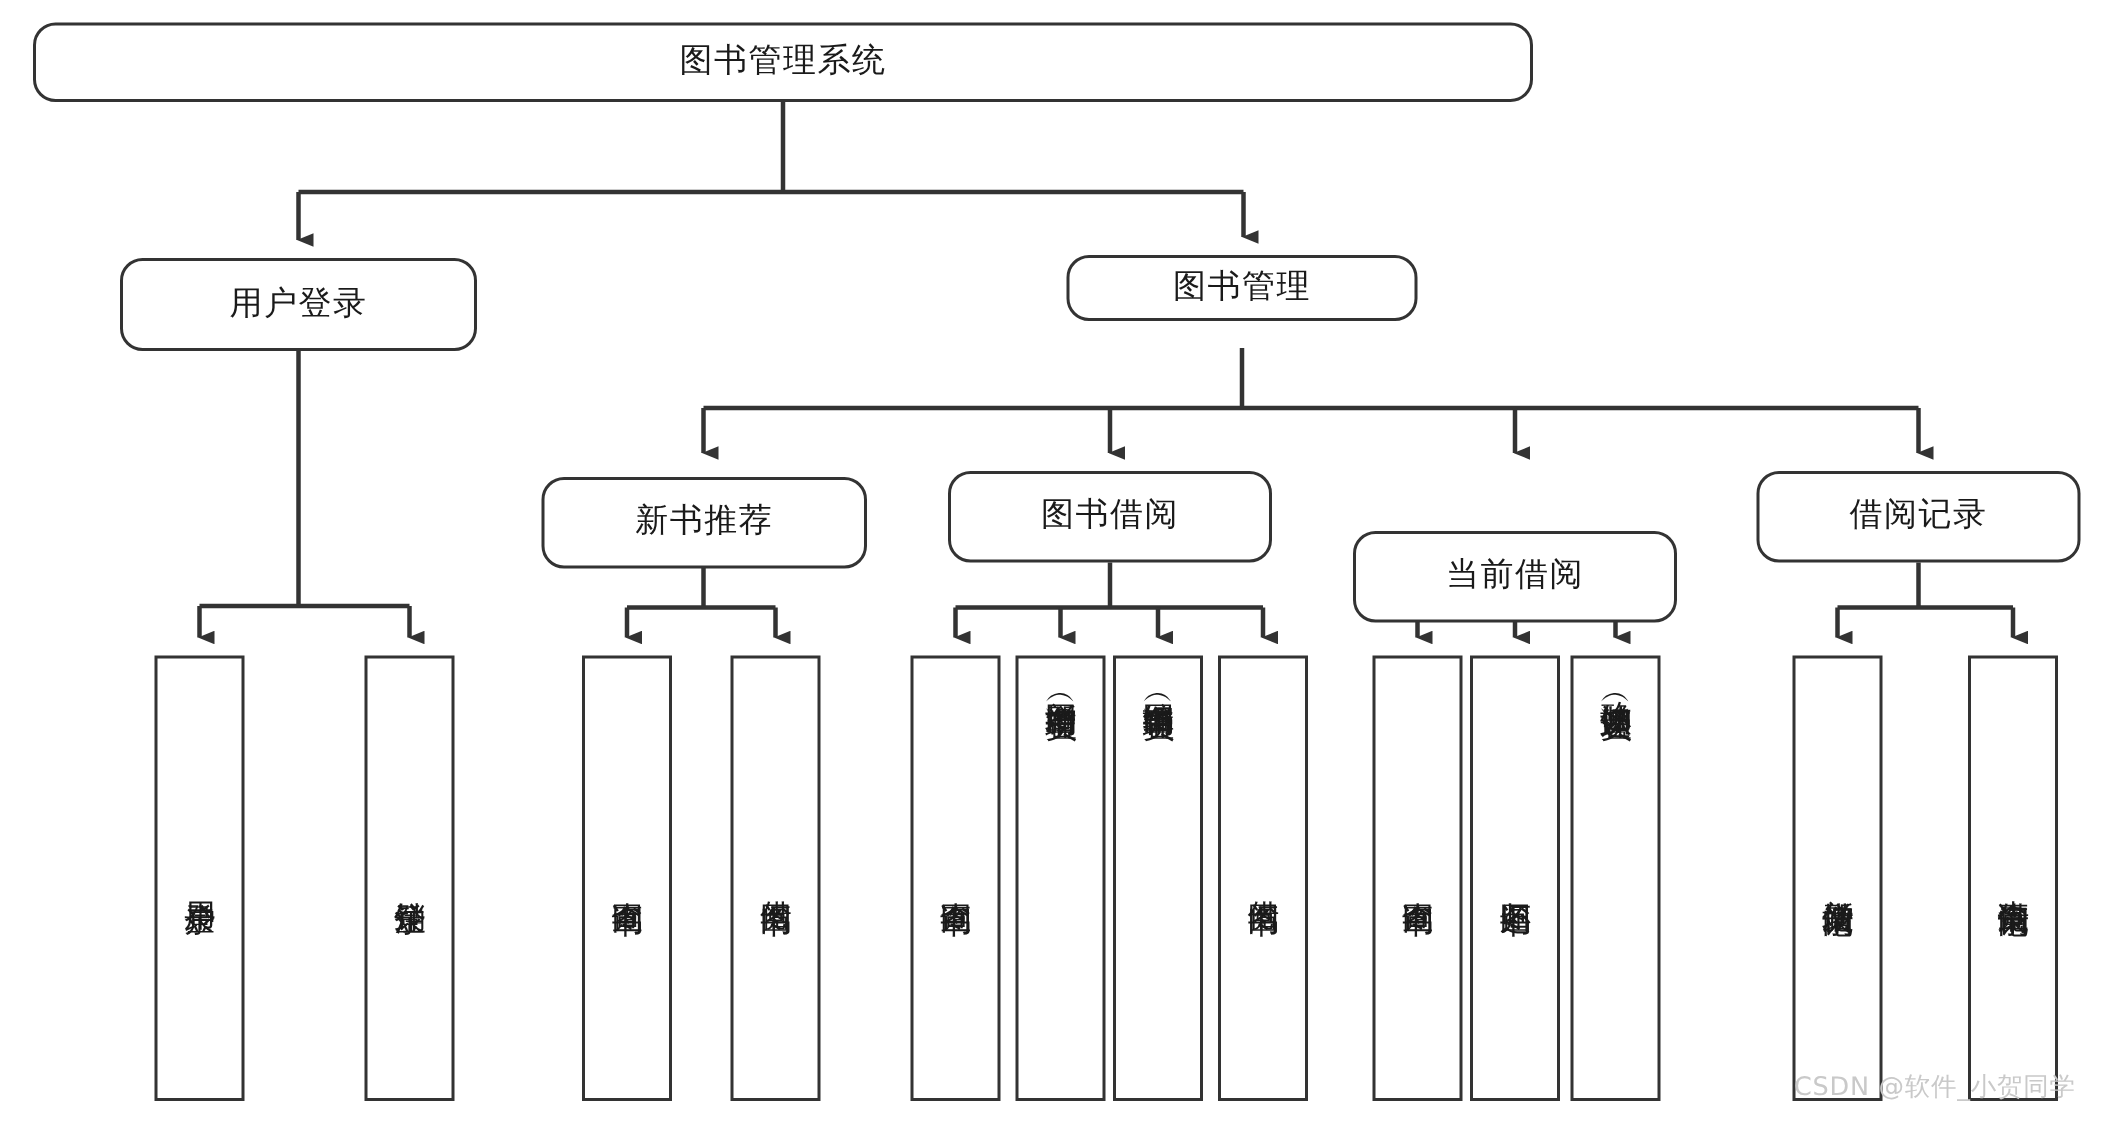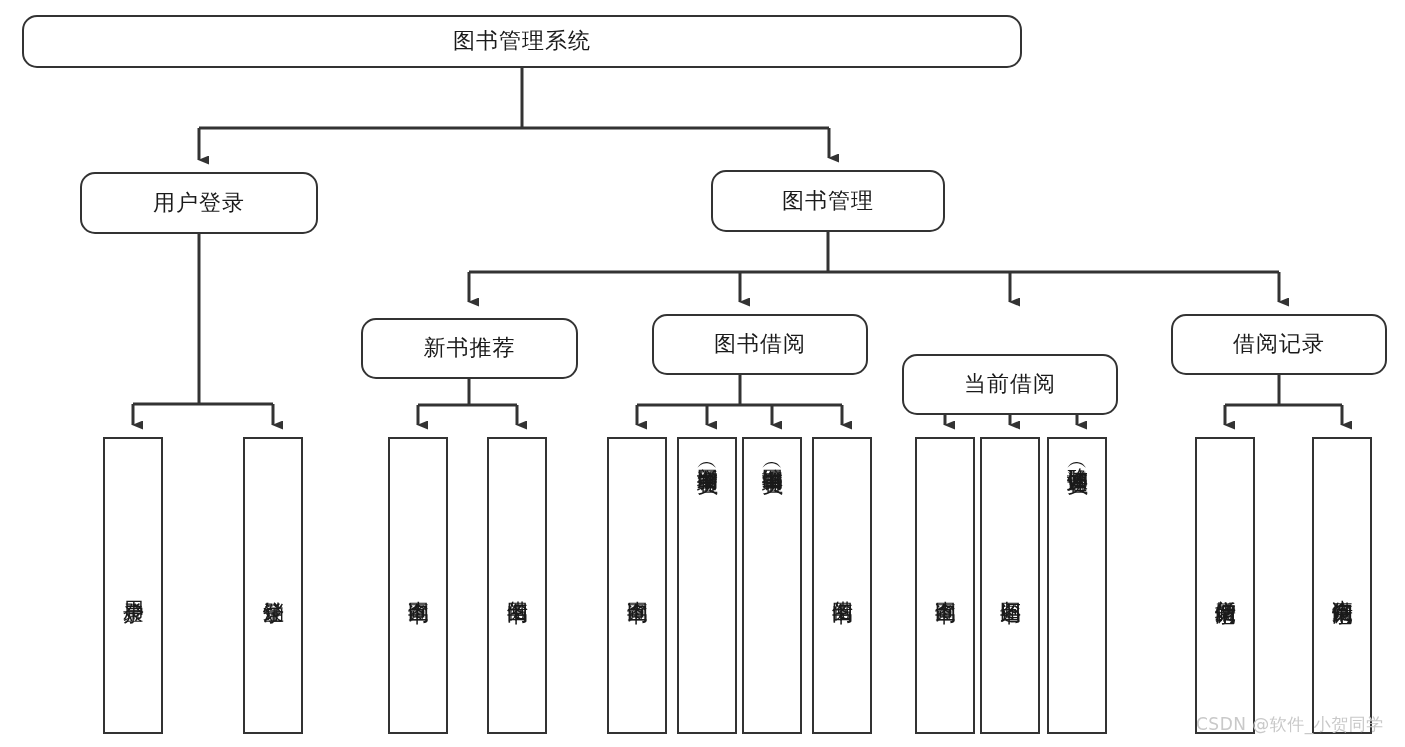--- a/index.html
+++ b/index.html
@@ -115,24 +115,24 @@
       <path d="M1279,375 L1279,405"></path>
       <path d="M1225,405 L1342,405"></path>
       <path d="M1225,405 L1225,425" marker-end="url(#arrow)"></path>
       <path d="M1342,405 L1342,425" marker-end="url(#arrow)"></path>
     </g>
   </svg>
 
   <div class="node horiz" style="left: 22px; top: 15px; width: 1000px; height: 53px;">图书管理系统</div>
 
   <div class="node horiz" style="left: 80px; top: 172px; width: 238px; height: 62px;">用户登录</div>
-  <div class="node horiz" style="left: 711px; top: 170px; width: 234px; height: 62px;">图书管理</div>
+  <div class="node horiz" style="left: 711px; top: 170px; width: 234px; height: 44px;">图书管理</div>
 
   <div class="node horiz" style="left: 361px; top: 318px; width: 217px; height: 61px;">新书推荐</div>
-  <div class="node horiz" style="left: 652px; top: 314px; width: 216px; height: 61px;">图书借阅</div>
+  <div class="node horiz" style="left: 632px; top: 314px; width: 216px; height: 61px;">图书借阅</div>
   <div class="node horiz" style="left: 902px; top: 314px; width: 216px; height: 61px; margin-top: 40px;">当前借阅</div>
   <div class="node horiz" style="left: 1171px; top: 314px; width: 216px; height: 61px; text-align: right;">借阅记录</div>
 
   <div class="node vert center" style="left: 103px; top: 437px; width: 60px; height: 297px;">用户登录</div>
   <div class="node vert center" style="left: 243px; top: 437px; width: 60px; height: 297px;">注销登录</div>
   <div class="node vert center" style="left: 388px; top: 437px; width: 60px; height: 297px;">查询图书</div>
   <div class="node vert center" style="left: 487px; top: 437px; width: 60px; height: 297px;">借阅图书</div>
   <div class="node vert center" style="left: 607px; top: 437px; width: 60px; height: 297px;">查询图书</div>
   <div class="node vert" style="left: 677px; top: 437px; width: 60px; height: 297px;">新增图书（管理员）</div>
   <div class="node vert" style="left: 742px; top: 437px; width: 60px; height: 297px;">编辑图书（管理员）</div>

